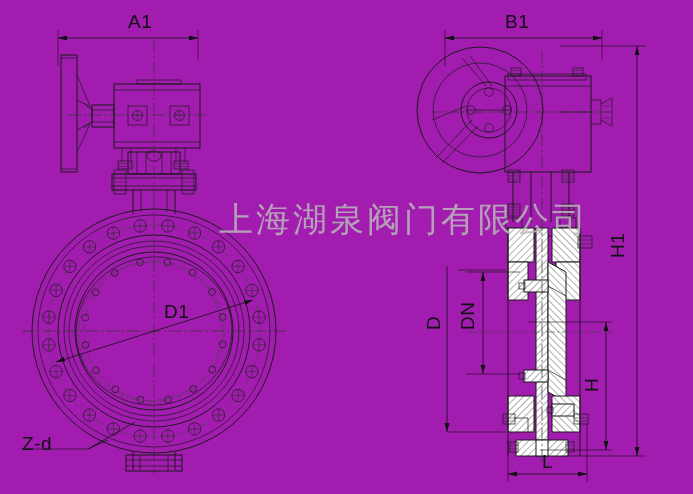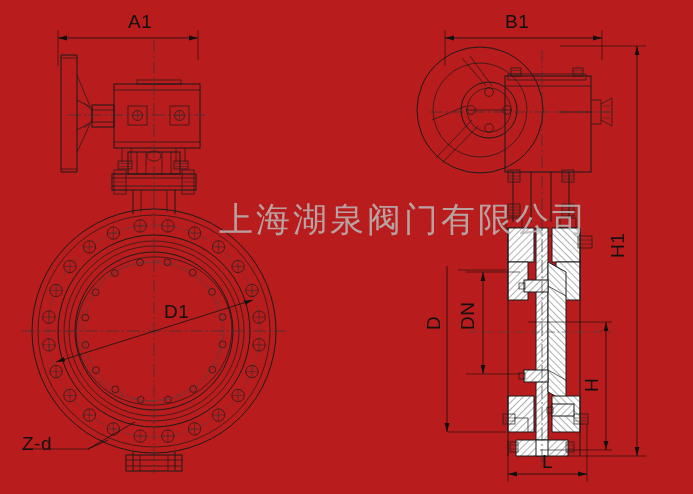--- a/index.html
+++ b/index.html
@@ -2,21 +2,21 @@
 <html><head>
 <meta charset="utf-8">
 <title>Valve Technical Drawing</title>
 <style>
   html,body{margin:0;padding:0;background:#ffffff;}
   body{
     font-family:"Liberation Sans", sans-serif;
     width:693px;height:494px;overflow:hidden;position:relative;
   }
   #drawing-root{
-    position:relative;width:693px;height:494px;background:#b91c1c;
+    position:relative;width:693px;height:494px;background:#a21caf;
   }
   svg.cad{position:absolute;left:0;top:0;width:693px;height:494px;display:block;}
   .ln{stroke:#1a1a1a;stroke-width:1;fill:none;stroke-linecap:butt;}
   .ln-thin{stroke:#1a1a1a;stroke-width:0.7;fill:none;}
   .ln-hair{stroke:#2b2b2b;stroke-width:0.5;fill:none;}
   .ctr{stroke:#333;stroke-width:0.7;fill:none;stroke-dasharray:13 3 2 3;}
   .ctr2{stroke:#444;stroke-width:0.6;fill:none;stroke-dasharray:9 2.5 1.6 2.5;}
   .hid{stroke:#444;stroke-width:0.6;fill:none;stroke-dasharray:4 2.5;}
   .dim{stroke:#111;stroke-width:0.8;fill:none;}
   .ext{stroke:#111;stroke-width:0.6;fill:none;}

